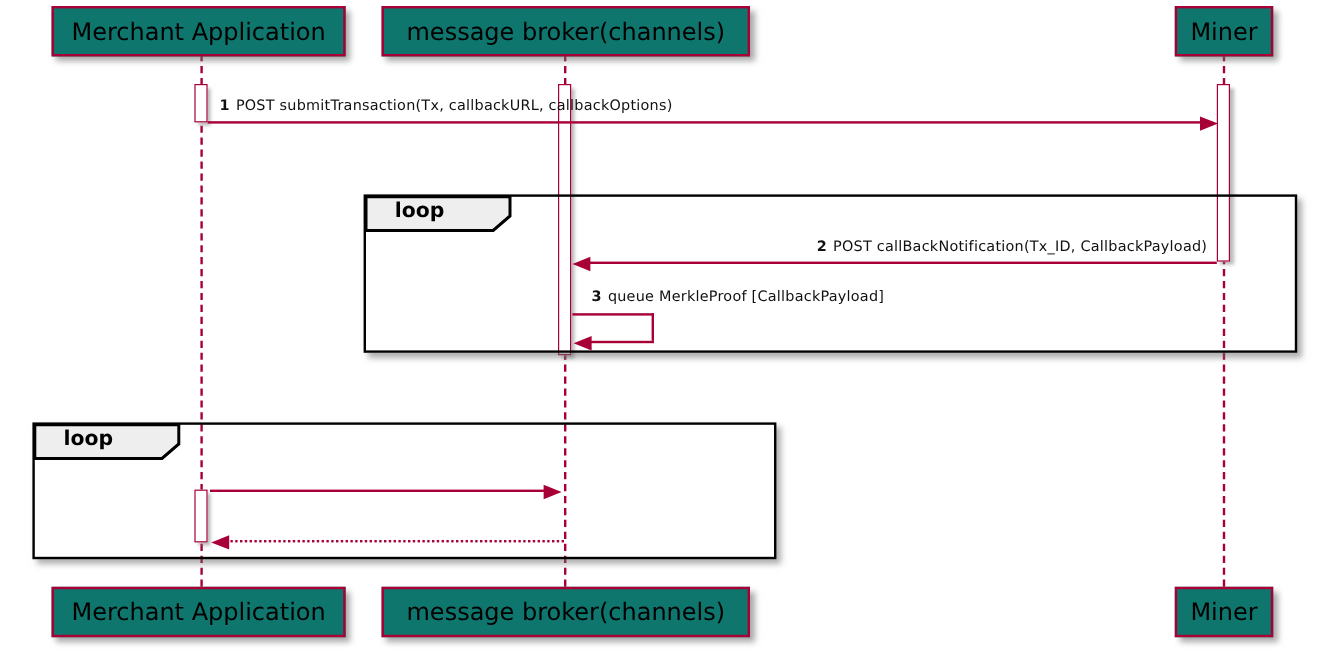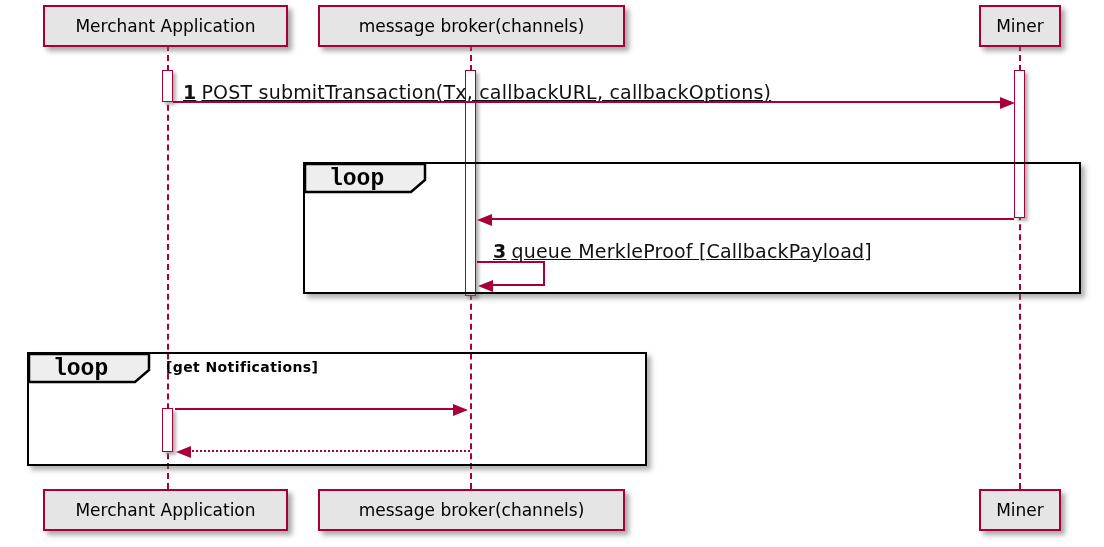--- a/index.html
+++ b/index.html
@@ -8,34 +8,34 @@
     font-family:"DejaVu Sans","Liberation Sans",sans-serif;overflow:hidden;
   }
   
   .lifeline{position:absolute;top:45px;height:444px;width:0;
     border-left:2px dashed #A80036;z-index:1;}
   
   .activation{position:absolute;width:9px;background:#ffffff;
     border:1.5px solid #A80036;z-index:4;
     box-shadow:3px 3px 3px rgba(120,120,120,0.55);}
   
-  .participant{position:absolute;height:38px;background:#e5e5e5;
+  .participant{position:absolute;height:38px;background:#0f766e;
     border:2px solid #A80036;display:flex;align-items:center;justify-content:center;
-    font-size:17px;color:#000;z-index:5;
+    font-size:20px;color:#000;z-index:5;
     box-shadow:4px 4px 5px rgba(110,110,110,0.6);}
   
   .frame{position:absolute;border:2.5px solid #000000;z-index:6;
     box-shadow:4px 4px 5px rgba(110,110,110,0.55);}
   .frame .pentagon{position:absolute;left:-1px;top:-1px;}
-  .frame .op{position:absolute;left:24px;top:2px;font-weight:bold;font-size:23px;color:#000;z-index:2;font-family:Liberation Mono, monospace;}
+  .frame .op{position:absolute;left:24px;top:2px;font-weight:bold;font-size:17px;color:#000;z-index:2;}
   .frame .cond{position:absolute;top:5px;font-weight:bold;font-size:14px;
     letter-spacing:0.4px;color:#000;z-index:2;}
   
-  .mlabel{position:absolute;font-size:19px;letter-spacing:0.2px;color:#111;
-    white-space:nowrap;z-index:8;text-decoration:underline;}
+  .mlabel{position:absolute;font-size:12px;letter-spacing:0.2px;color:#111;
+    white-space:nowrap;z-index:8;}
   .mlabel .num{font-weight:bold;margin-right:5px;}
   .mline{position:absolute;height:0;border-top:2px solid #A80036;z-index:7;}
   .mline.dotted{border-top:2px dotted #A80036;}
   .vline{position:absolute;width:0;border-left:2px solid #A80036;z-index:7;}
   .head{position:absolute;width:0;height:0;z-index:8;
     border-top:6px solid transparent;border-bottom:6px solid transparent;}
   .head.right{border-left:15px solid #A80036;}
   .head.left{border-right:15px solid #A80036;}
 </style>
 </head>
@@ -57,21 +57,20 @@
       <path d="M1,1 H121 V17 L107,29 H1 Z" fill="#EEEEEE" stroke="#000000" stroke-width="2.5"></path>
     </svg>
     <span class="op">loop</span>
   </div>
 
   <div class="frame" style="left:27px;top:352px;width:616px;height:110px">
     <svg class="pentagon" width="124" height="31">
       <path d="M1,1 H121 V17 L107,29 H1 Z" fill="#EEEEEE" stroke="#000000" stroke-width="2.5"></path>
     </svg>
     <span class="op">loop</span>
-    <span class="cond" style="left:137px">[get Notifications]</span>
   </div>
 
   <div class="participant" style="left:43px;top:5px;width:241px">
     <span>Merchant Application</span>
   </div>
   <div class="participant" style="left:318px;top:5px;width:303px">
     <span>message broker(channels)</span>
   </div>
   <div class="participant" style="left:979px;top:5px;width:78px">
     <span>Miner</span>
@@ -86,20 +85,23 @@
   <div class="participant" style="left:979px;top:489px;width:78px">
     <span>Miner</span>
   </div>
 
   <div class="mlabel" style="left:183px;top:81px">
     <span class="num">1</span><span>POST submitTransaction(Tx, callbackURL, callbackOptions)</span>
   </div>
   <div class="mline" style="left:173px;top:101px;width:832px"></div>
   <div class="head right" style="left:1000px;top:97px"></div>
 
+  <div class="mlabel" style="left:478px;top:198px;width:528px;text-align:right">
+    <span class="num">2</span><span>POST callBackNotification(Tx_ID, CallbackPayload)</span>
+  </div>
   <div class="mline" style="left:489px;top:218px;width:525px"></div>
   <div class="head left" style="left:477px;top:214px"></div>
 
   <div class="mlabel" style="left:493px;top:240px">
     <span class="num">3</span><span>queue MerkleProof [CallbackPayload]</span>
   </div>
   <div class="mline" style="left:477px;top:261px;width:68px"></div>
   <div class="vline" style="left:543px;top:261px;height:23px"></div>
   <div class="mline" style="left:490px;top:284px;width:55px"></div>
   <div class="head left" style="left:478px;top:280px"></div>

